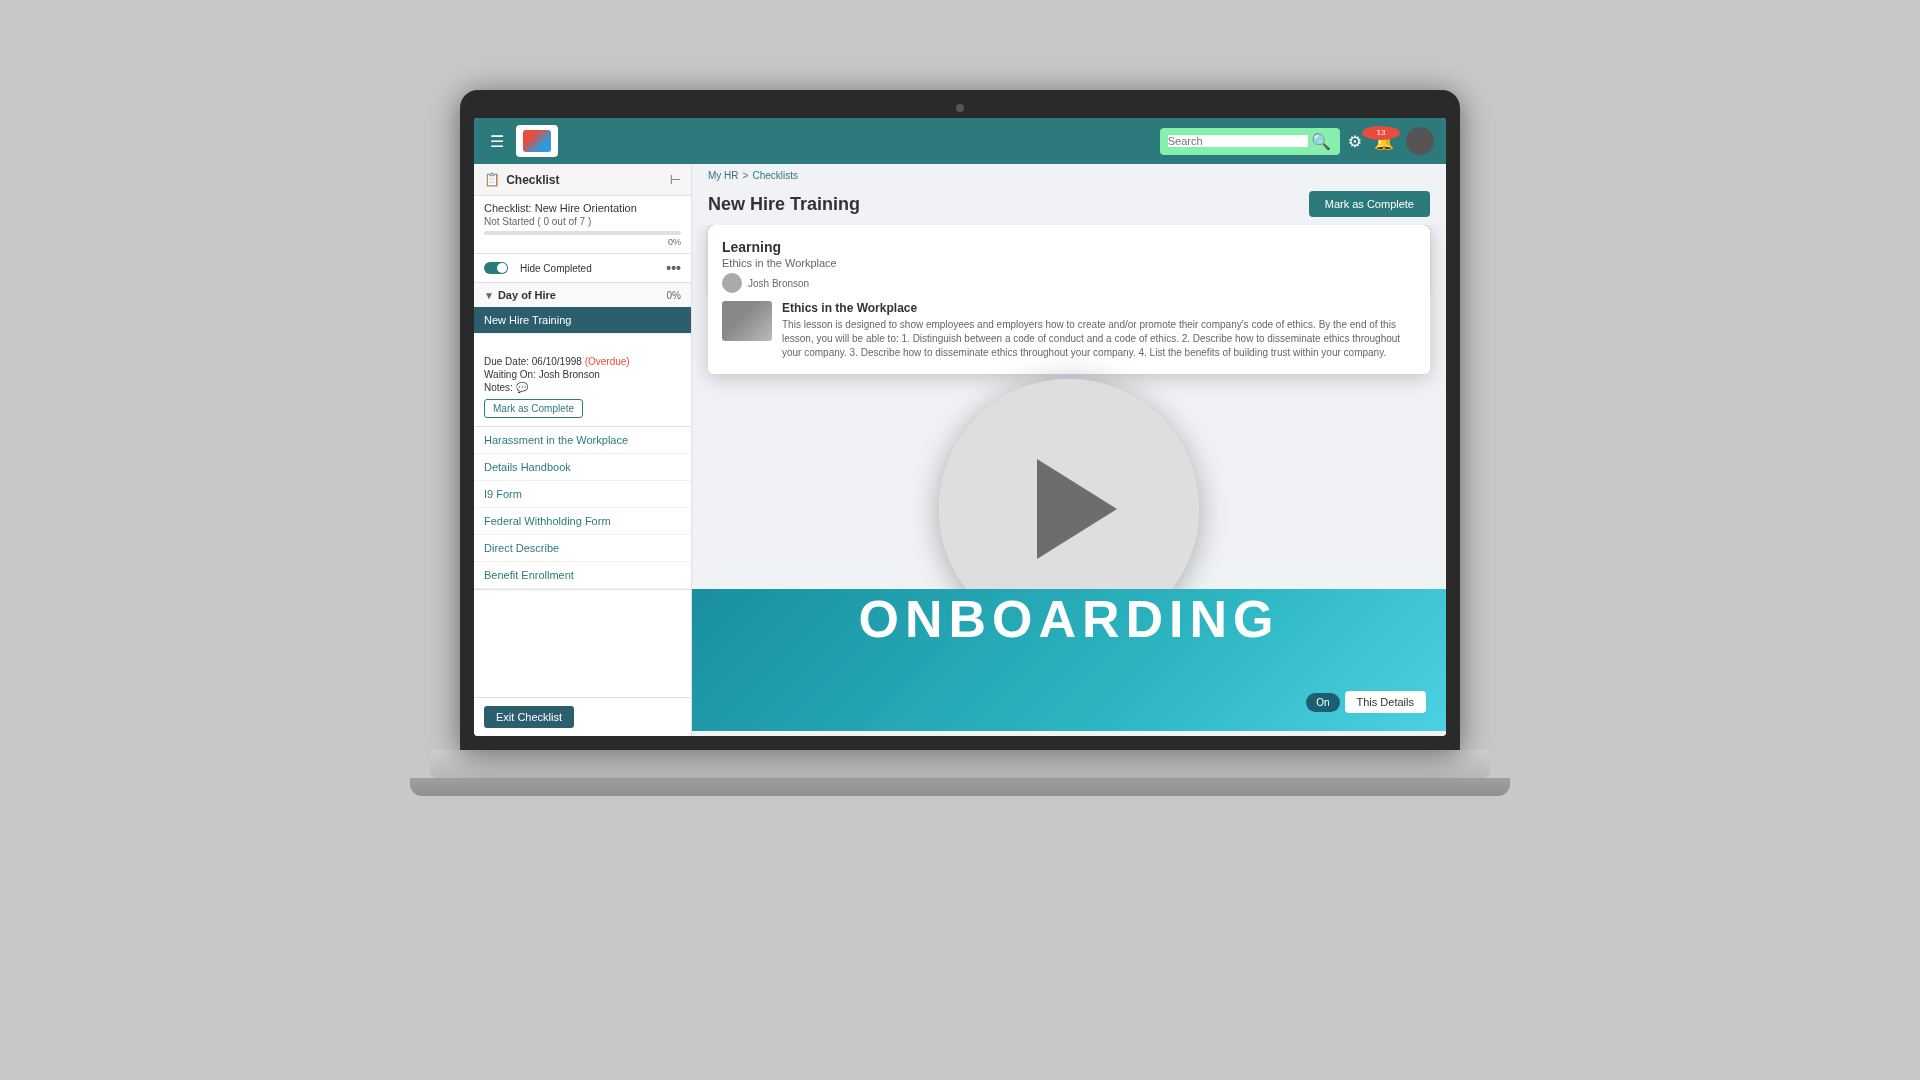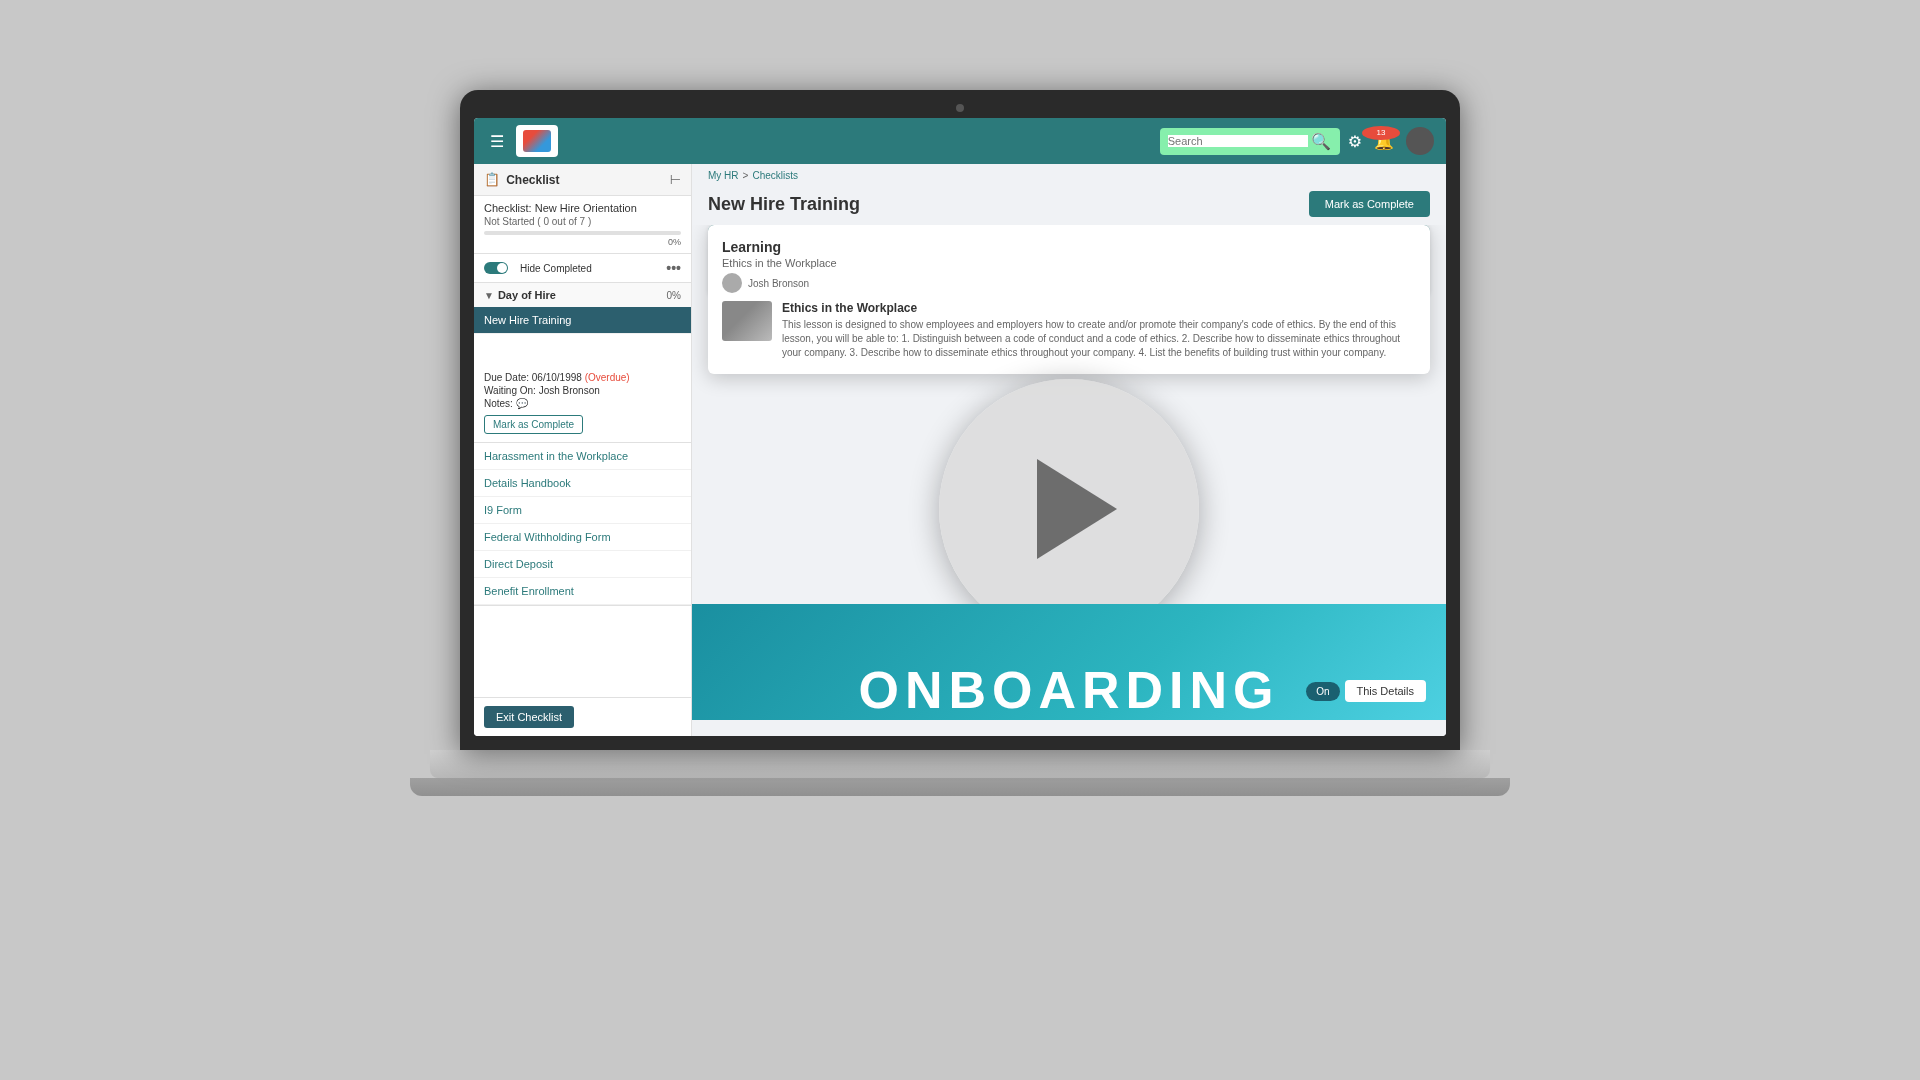--- a/index.html
+++ b/index.html
@@ -356,24 +356,23 @@
       color: white;
     }
 
     .item-name {
       font-size: 11px;
       color: #2c7a7b;
       font-weight: 500;
     }
 
     .item-detail {
-      padding: 6px 10px 8px;
+      padding: 22px 10px 8px;
       background: #fff;
       border-bottom: 1px solid #e0e0e0;
-      margin-top: 32px;
     }
 
     .item-due {
       font-size: 10px;
       color: #333;
     }
 
     .item-overdue {
       color: #e74c3c;
     }
@@ -649,27 +648,27 @@
       height: 0;
       border-top: 50px solid transparent;
       border-bottom: 50px solid transparent;
       border-left: 80px solid rgba(80,80,80,0.8);
       margin-left: 16px;
     }
 
     
     .onboarding-banner {
       position: absolute;
-      bottom: 16px;
+      bottom: 5px;
       left: 0;
       right: 0;
-      height: 116px;
+      height: 142px;
       background: linear-gradient(135deg, #1a8fa0 0%, #2cb5c0 60%, #4dd0e1 100%);
       display: flex;
-      align-items: flex-end;
+      align-items: flex-start;
       justify-content: center;
       z-index: 30;
     }
 
     .onboarding-text {
       font-size: 52px;
       font-weight: 700;
       color: white;
       letter-spacing: 6px;
     }
@@ -796,21 +795,21 @@
                 <div class="sidebar-item">
                   <div class="item-name">Details Handbook</div>
                 </div>
                 <div class="sidebar-item">
                   <div class="item-name">I9 Form</div>
                 </div>
                 <div class="sidebar-item">
                   <div class="item-name">Federal Withholding Form</div>
                 </div>
                 <div class="sidebar-item">
-                  <div class="item-name">Direct Deposit</div>
+                  <div class="item-name">Direct Describe</div>
                 </div>
                 <div class="sidebar-item">
                   <div class="item-name">Benefit Enrollment</div>
                 </div>
               </div>
             </div>
 
             <div class="sidebar-footer">
               <button class="exit-btn">Exit Checklist</button>
             </div>

